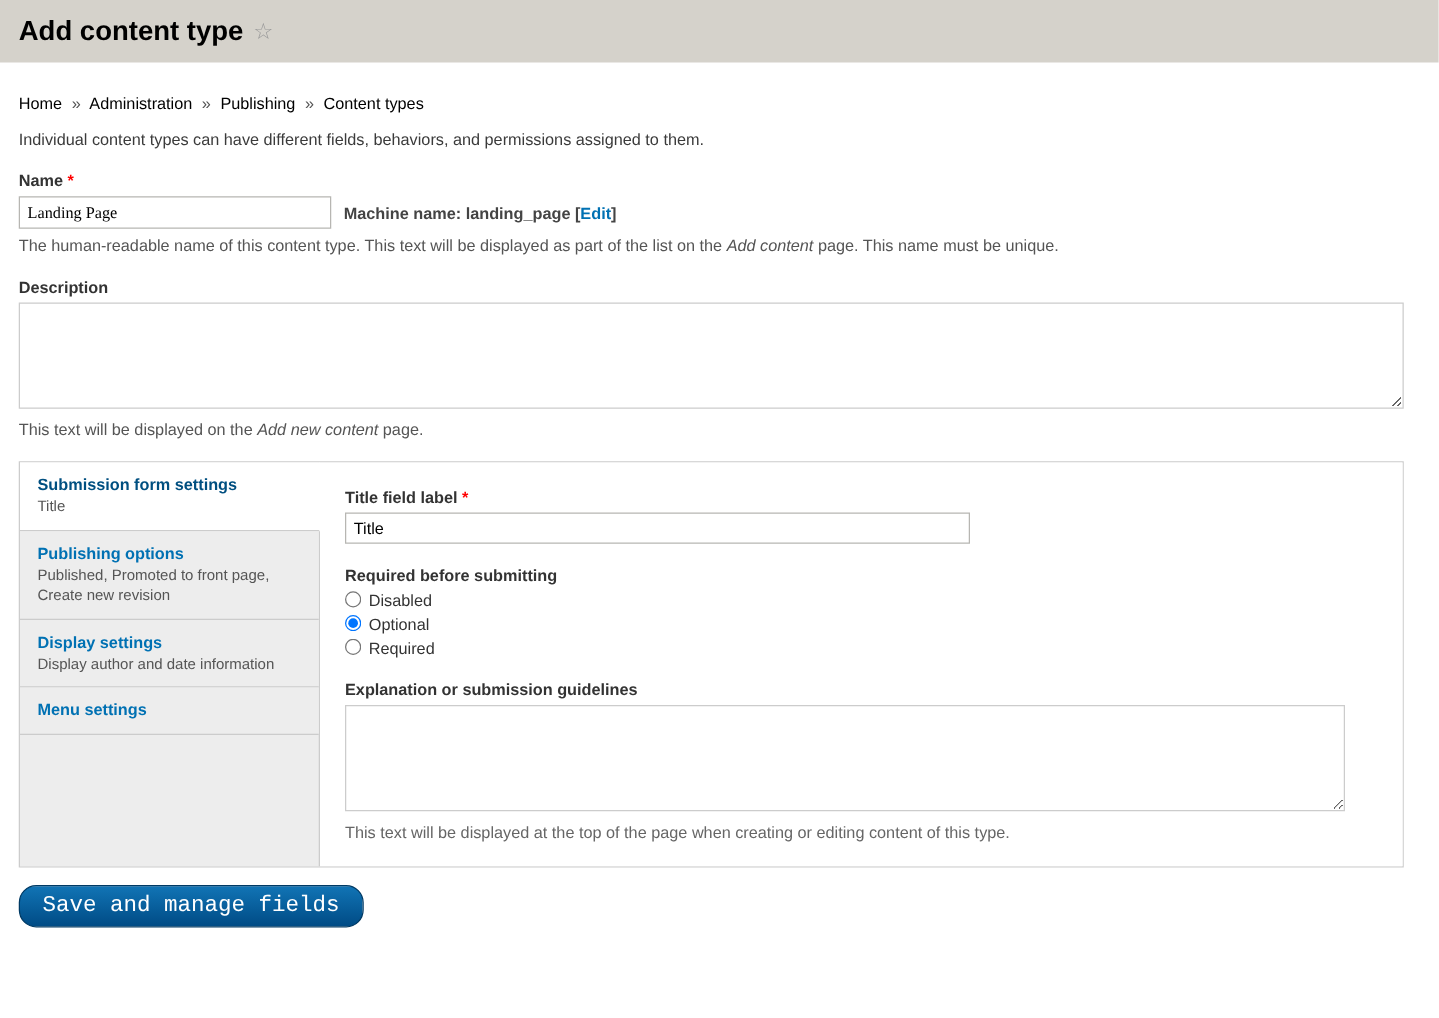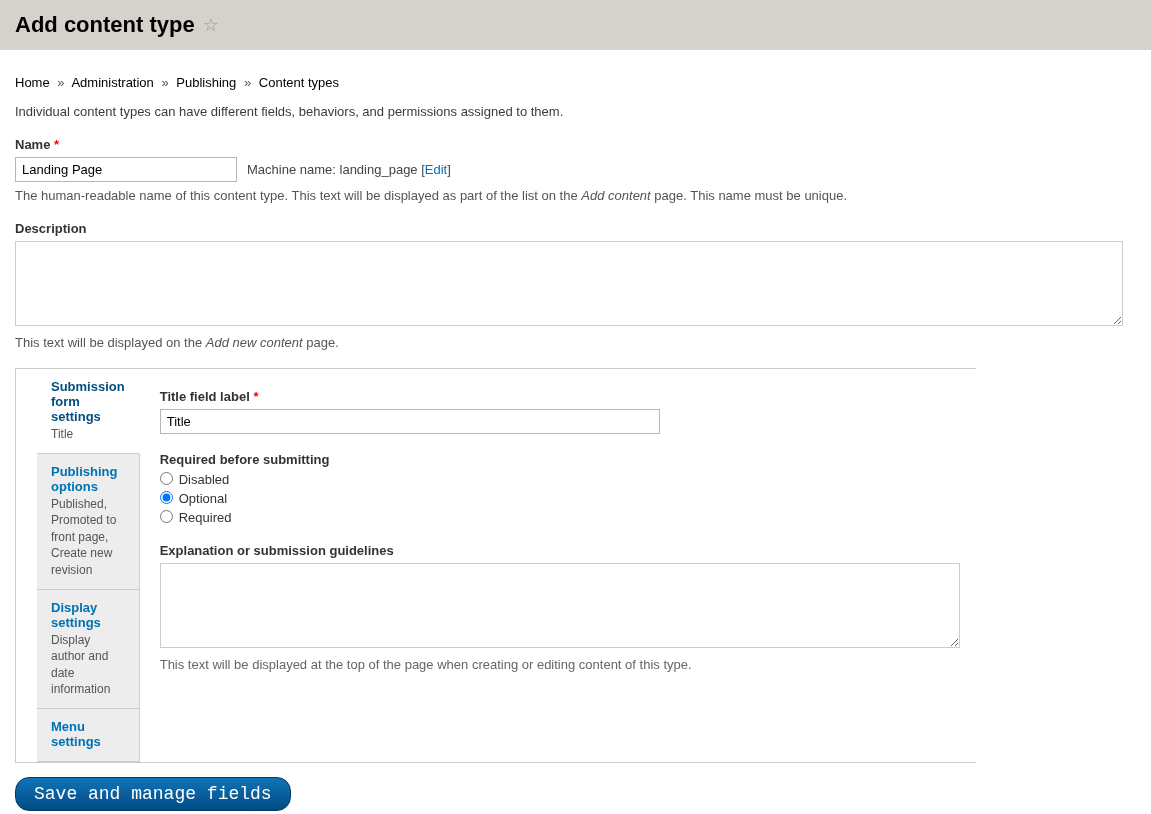--- a/index.html
+++ b/index.html
@@ -65,25 +65,27 @@
       margin-bottom: 6px;
     }
     input[type="text"] {
       border: 1px solid #b7b6b2;
       padding: 4px 6px;
       font-size: 13px;
       font-family: inherit;
       background: #fff;
     }
     #name-input {
-      width: 222px;
+      width: 250px;
+      font-family: Liberation Serif, serif;
     }
     .machine-name-text {
       font-size: 13px;
       color: #444;
+      font-weight: bold;
     }
     .machine-name-text a {
       color: #0071b3;
       text-decoration: none;
     }
     .help-text {
       font-size: 13px;
       color: #555;
       margin-bottom: 18px;
     }
@@ -105,23 +107,22 @@
     }
     .help-text-desc {
       font-size: 13px;
       color: #555;
       margin-top: 6px;
       margin-bottom: 18px;
     }
     .tab-wrapper {
       display: flex;
       border: 1px solid #ccc;
-      width: 961px;
+      width: 1108px;
       max-width: 100%;
-      padding-left: 21px;
     }
     .tab-list {
       width: 240px;
       background: #ededed;
       border-right: 1px solid #ccc;
     }
     .tab-item {
       padding: 10px 14px;
       border-bottom: 1px solid #ccc;
       cursor: pointer;

